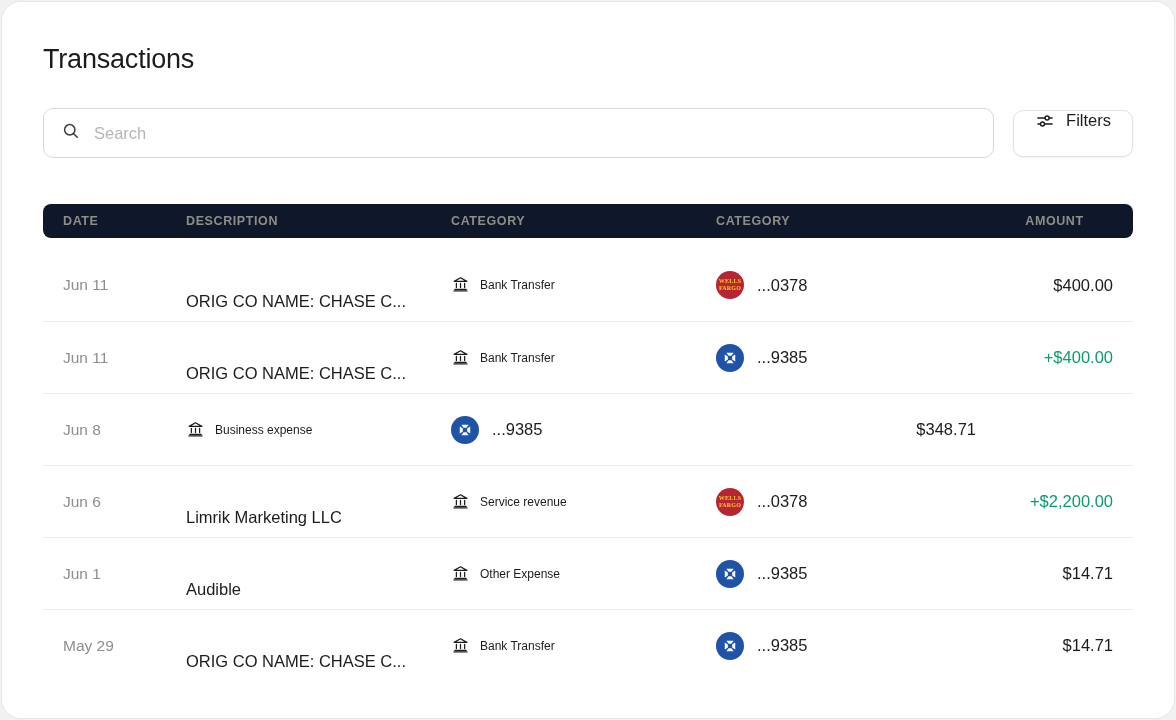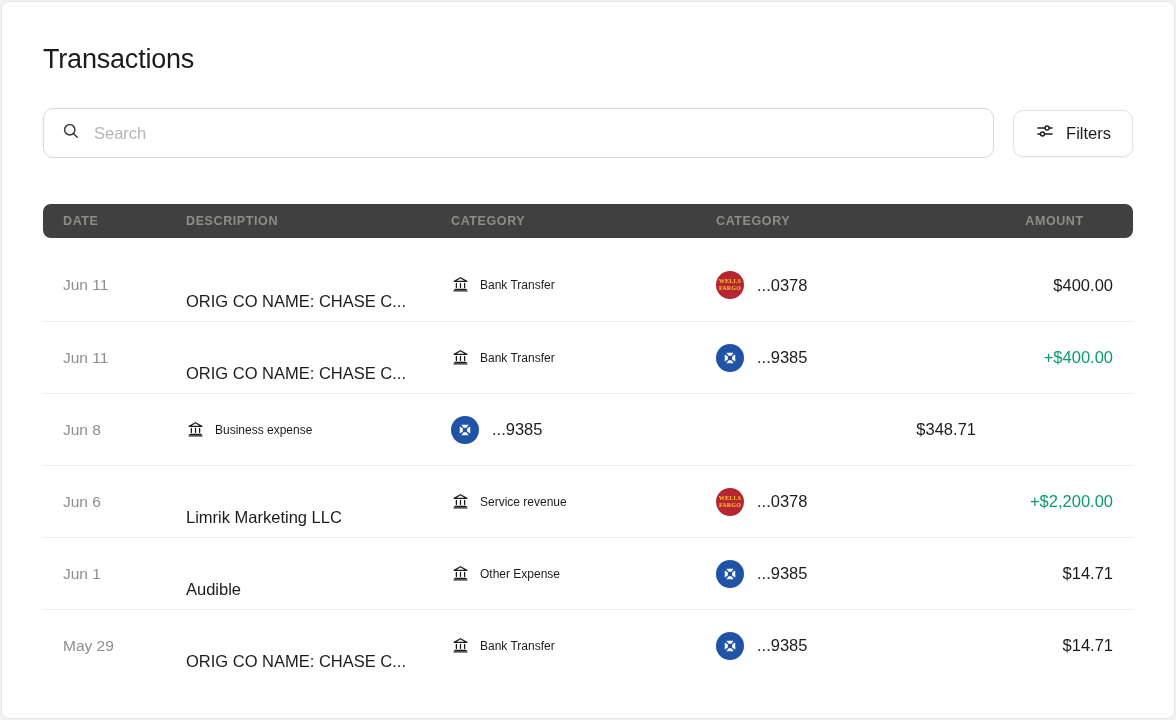--- a/index.html
+++ b/index.html
@@ -7,21 +7,21 @@
   body {
     background: #f1f1f1;
     font-family: "Liberation Sans", sans-serif;
     color: #1c1c1e;
     position: relative;
   }
   .card {
     position: absolute; inset: 1px;
     background: #ffffff;
     border: 1px solid #e7e7e7;
-    border-radius: 9px;
+    border-radius: 20px;
     padding: 0 41px;
     overflow: hidden;
   }
   .page-title {
     margin-top: 42px;
     font-size: 27px;
     font-weight: 500;
     letter-spacing: -0.2px;
     color: #1c1c1e;
   }
@@ -34,36 +34,36 @@
   }
   .search-box svg { flex: 0 0 auto; }
   .search-input {
     flex: 1; border: none; outline: none;
     font-size: 16.5px; color: #1c1c1e; background: transparent;
     font-family: "Liberation Sans", sans-serif;
   }
   .search-input::placeholder { color: #b6b6b6; }
   .filters-btn {
     height: 47px; flex: 0 0 auto;
-    display: flex; align-items: center; gap: 11px;
+    display: flex; align-items: flex-start; gap: 11px;
     padding: 0 21px;
     background: #fff; border: 1px solid #e2e2e2; border-radius: 10px;
     font-size: 16.5px; color: #1c1c1e;
     font-family: "Liberation Sans", sans-serif;
     box-shadow: 0 1px 2px rgba(0,0,0,0.05);
     cursor: pointer;
   }
   .grid-cols {
     display: grid;
     grid-template-columns: 143px 265px 265px 280px 1fr;
     align-items: center;
   }
   .thead {
     margin-top: 46px; height: 34px;
-    background: #404040; border-radius: 8px;
+    background: #0f172a; border-radius: 8px;
     font-size: 12.5px; font-weight: 700; letter-spacing: 0.6px;
     color: #8f8d88;
   }
   .thead .c-date { padding-left: 20px; }
   .thead .c-amount { text-align: center; padding-right: 20px; }
   .tbody { margin-top: 11px; }
   .row { height: 72px; font-size: 16.5px; }
   .row + .row { border-top: 1px solid #ededed; }
   .cell-date { color: #8e8e8e; font-size: 15.5px; padding-left: 20px; }
   .cell-desc { white-space: nowrap; overflow: hidden; margin-top: 32px; }

